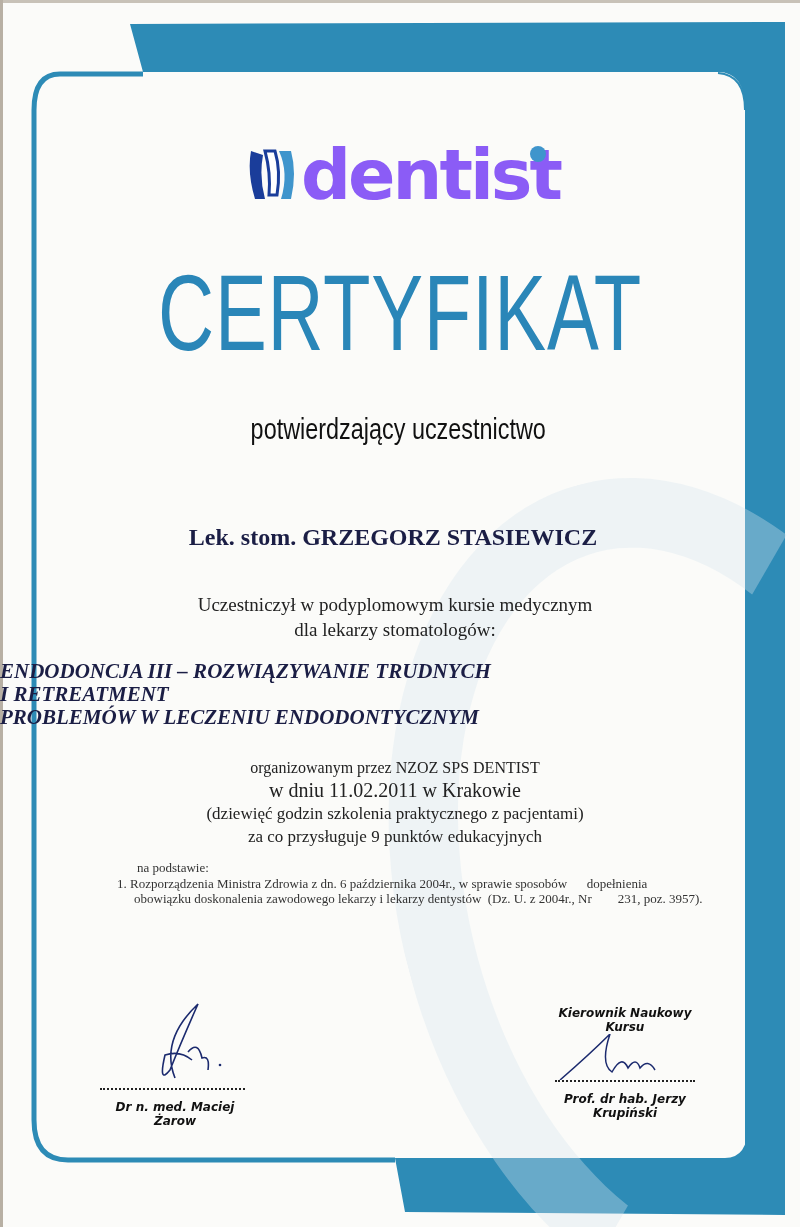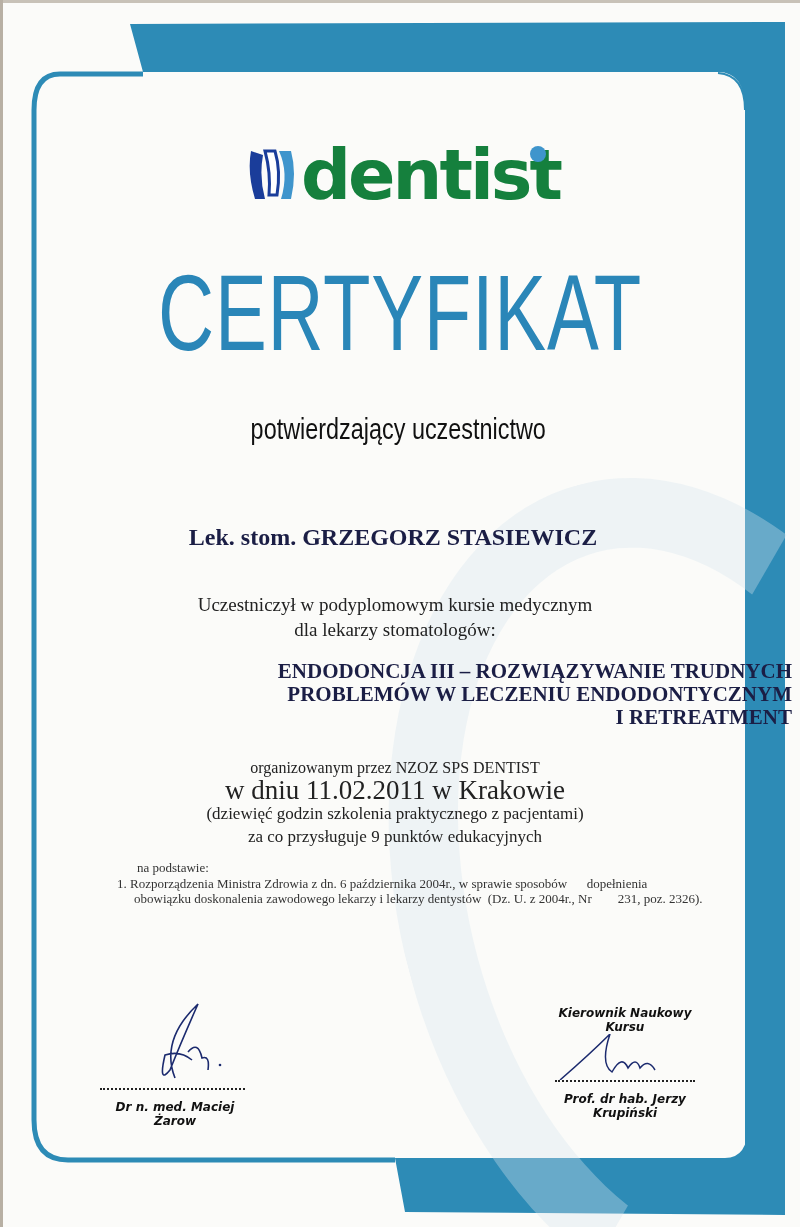--- a/index.html
+++ b/index.html
@@ -8,34 +8,34 @@
     background: #fbfbf9;
     font-family: "Liberation Serif", serif;
   }
   .page-edge { position: absolute; left: 0; top: 0; width: 3px; height: 1227px; background: #b8b0a4; }
   .top-edge { position: absolute; left: 0; top: 0; width: 800px; height: 3px; background: #c8c2b8; }
   svg.frame { position: absolute; left: 0; top: 0; }
   .watermark { position: absolute; left: 400px; top: 470px; width: 440px; height: 720px;
     border-radius: 50%; border: 70px solid rgba(215,228,238,0.35); border-right-color: transparent; border-bottom-color: transparent; transform: rotate(-15deg); }
 
   .logo { position: absolute; left: 243px; top: 142px; height: 66px; display: flex; align-items: center; }
-  .logo-text { font-family: "DejaVu Sans", sans-serif; font-weight: bold; font-size: 70px; color: #15803d; letter-spacing: -3px; line-height: 66px; }
+  .logo-text { font-family: "DejaVu Sans", sans-serif; font-weight: bold; font-size: 70px; color: #8b5cf6; letter-spacing: -3px; line-height: 66px; }
   .logo-dot { position: absolute; left: 229px; top: 4px; width: 16px; height: 16px; border-radius: 50%; background: #3f95cc; }
 
   .title { position: absolute; left: 0; width: 800px; top: 258px; text-align: center;
     font-family: "Liberation Sans Narrow","Liberation Sans", sans-serif; font-size: 108px; color: #2a86b8;
     letter-spacing: 1px; transform: scaleX(0.72); transform-origin: 400px 0; line-height: 110px; }
   .subtitle { position: absolute; left: 0; width: 800px; top: 412px; text-align: center;
     font-family: "Liberation Sans", sans-serif; font-size: 30px; color: #111;
     transform: scaleX(0.78); transform-origin: 392px 0; }
   .name { position: absolute; left: 0; width: 786px; top: 524px; text-align: center;
     font-size: 24px; font-weight: bold; color: #1b1e45; }
   .body-text { position: absolute; left: 0; width: 790px; text-align: center; color: #222; font-size: 19px; line-height: 25px; }
-  .course { position: absolute; left: 0; width: 792px; top: 660px; text-align: right;
-    font-size: 21px; font-weight: bold; color: #1b1e45; line-height: 23px; }
+  .course { position: absolute; left: 0; width: 792px; top: 660px; text-align: left;
+    font-size: 21px; font-weight: bold; font-style: italic; color: #1b1e45; line-height: 23px; }
   .legal { position: absolute; left: 117px; top: 860px; font-size: 13px; color: #333; line-height: 15.5px; }
   .legal .ind { padding-left: 17px; }
   .sig-block { position: absolute; font-family: "DejaVu Sans", sans-serif; font-style: italic; font-size: 12px; color: #111; text-align: center; }
   .dots { border-top: 2px dotted #222; height: 0; }
 </style>
 </head>
 <body>
 
 <div class="top-edge"></div>
 <div class="page-edge"></div>
@@ -70,36 +70,36 @@
 
 <div class="name">Lek. stom. GRZEGORZ STASIEWICZ</div>
 
 <div class="body-text" style="top:592px;">
   <div>Uczestniczył w podyplomowym kursie medycznym</div>
   <div>dla lekarzy stomatologów:</div>
 </div>
 
 <div class="course">
   <div>ENDODONCJA III – ROZWIĄZYWANIE TRUDNYCH</div>
+  <div>I RETREATMENT</div>
   <div>PROBLEMÓW W LECZENIU ENDODONTYCZNYM</div>
-  <div>I RETREATMENT</div>
 </div>
 
 <div class="body-text" style="top:756px; line-height:23px;">
   <div style="font-size:16px;">organizowanym przez NZOZ SPS DENTIST</div>
-  <div style="font-size:27px;">w dniu 11.02.2011 w Krakowie</div>
+  <div style="font-size:20px;">w dniu 11.02.2011 w Krakowie</div>
   <div style="font-size:17px;">(dziewięć godzin szkolenia praktycznego z pacjentami)</div>
   <div style="font-size:17px;">za co przysługuje 9 punktów edukacyjnych</div>
 </div>
 
 <div class="legal">
   <div style="padding-left:20px;">na podstawie:</div>
   <div>
     <div style="white-space:pre;">1. Rozporządzenia Ministra Zdrowia z dn. 6 października 2004r., w sprawie sposobów      dopełnienia</div>
-    <div class="ind" style="white-space:pre;">obowiązku doskonalenia zawodowego lekarzy i lekarzy dentystów  (Dz. U. z 2004r., Nr        231, poz. 2326).</div>
+    <div class="ind" style="white-space:pre;">obowiązku doskonalenia zawodowego lekarzy i lekarzy dentystów  (Dz. U. z 2004r., Nr        231, poz. 3957).</div>
   </div>
 </div>
 
 <div class="sig-block" style="left:100px; top:1000px; width:150px;">
   <svg width="150" height=" 85">
     <path d="M75,78 Q60,40 98,4 Q82,40 70,70 Q58,85 65,55 Q80,50 92,60 M88,52 Q98,40 102,58 Q110,55 108,70" fill="none" stroke="#1b2a6e" stroke-width="1.6"></path>
     <circle cx="120" cy="65" r="1.3" fill="#1b2a6e"></circle>
   </svg>
   <div class="dots" style="width:145px;"></div>
   <div style="margin-top:10px; font-weight:bold;">Dr n. med. Maciej Żarow</div>

